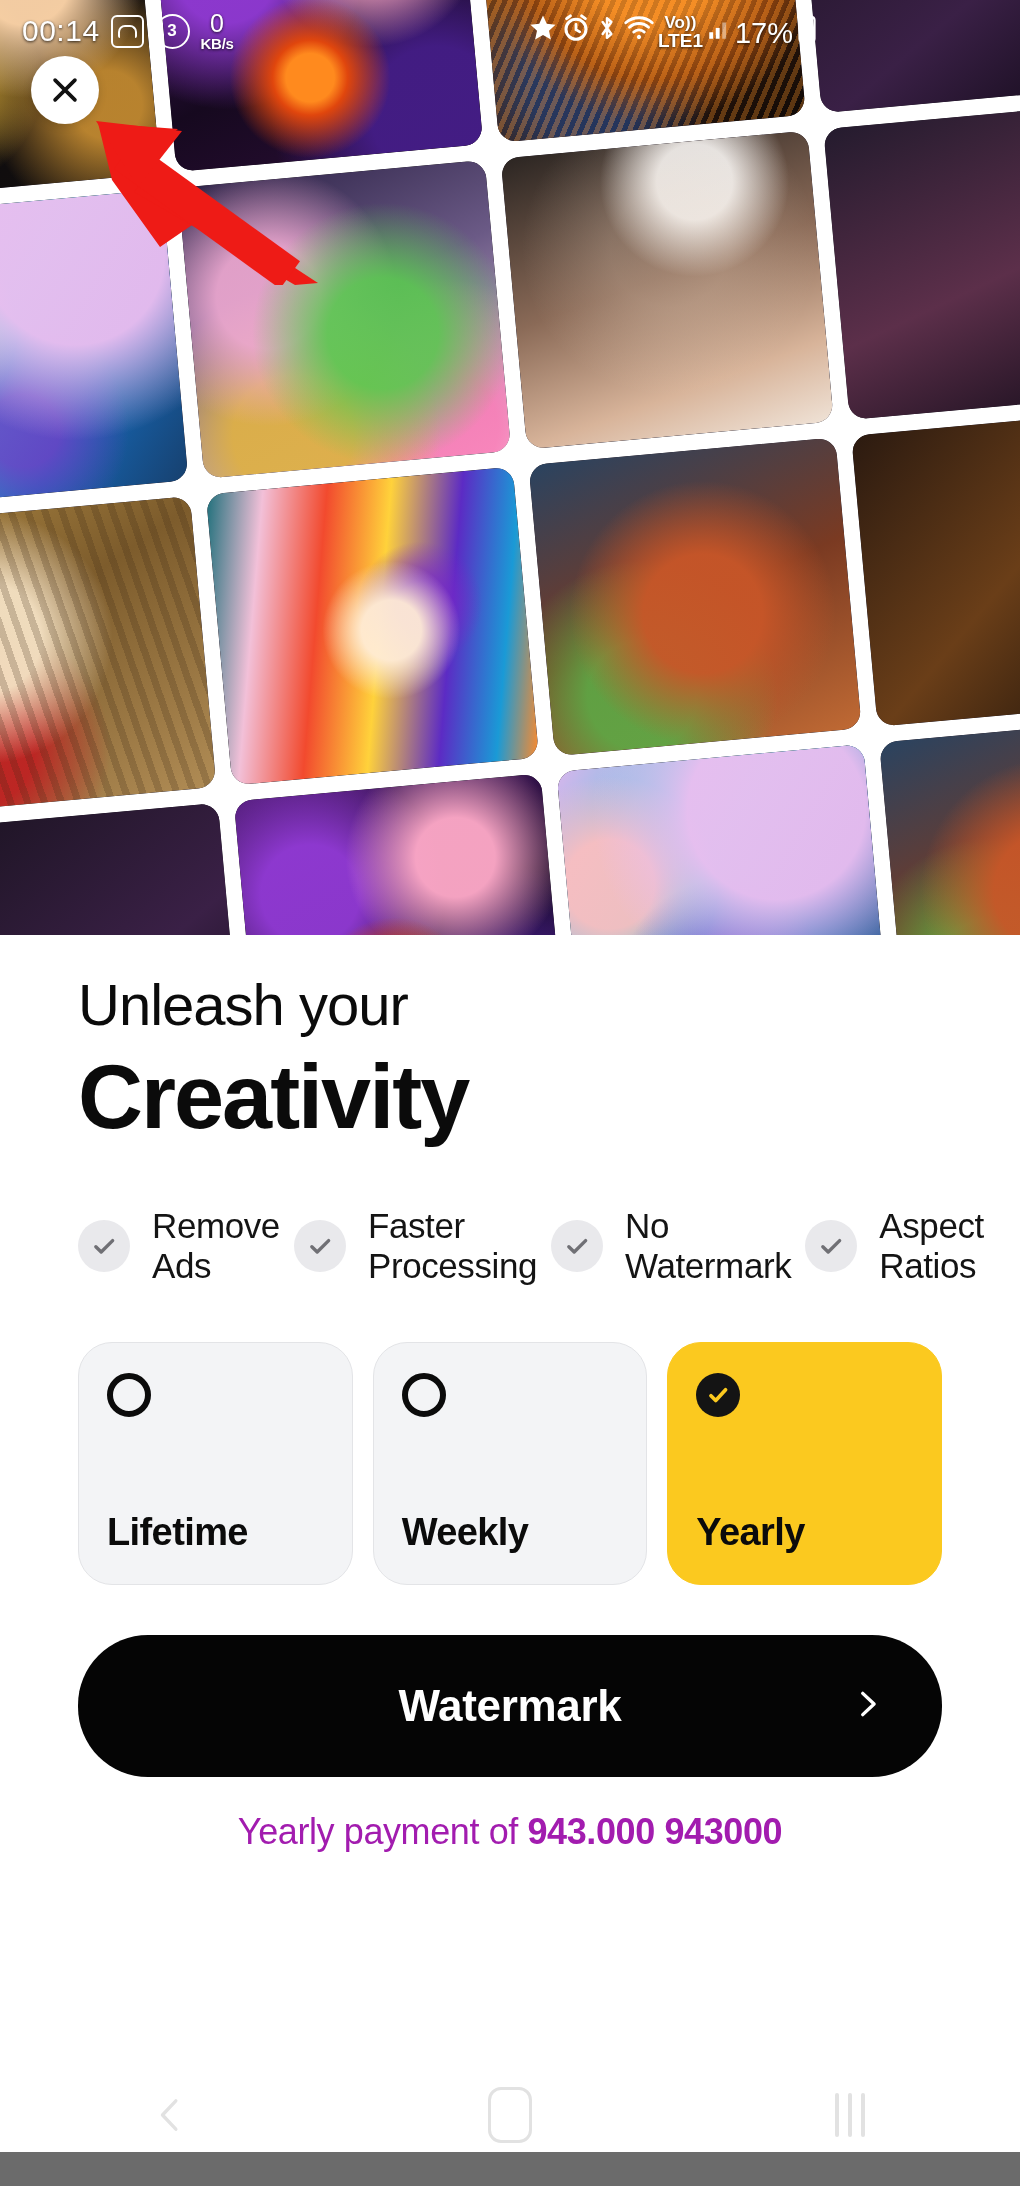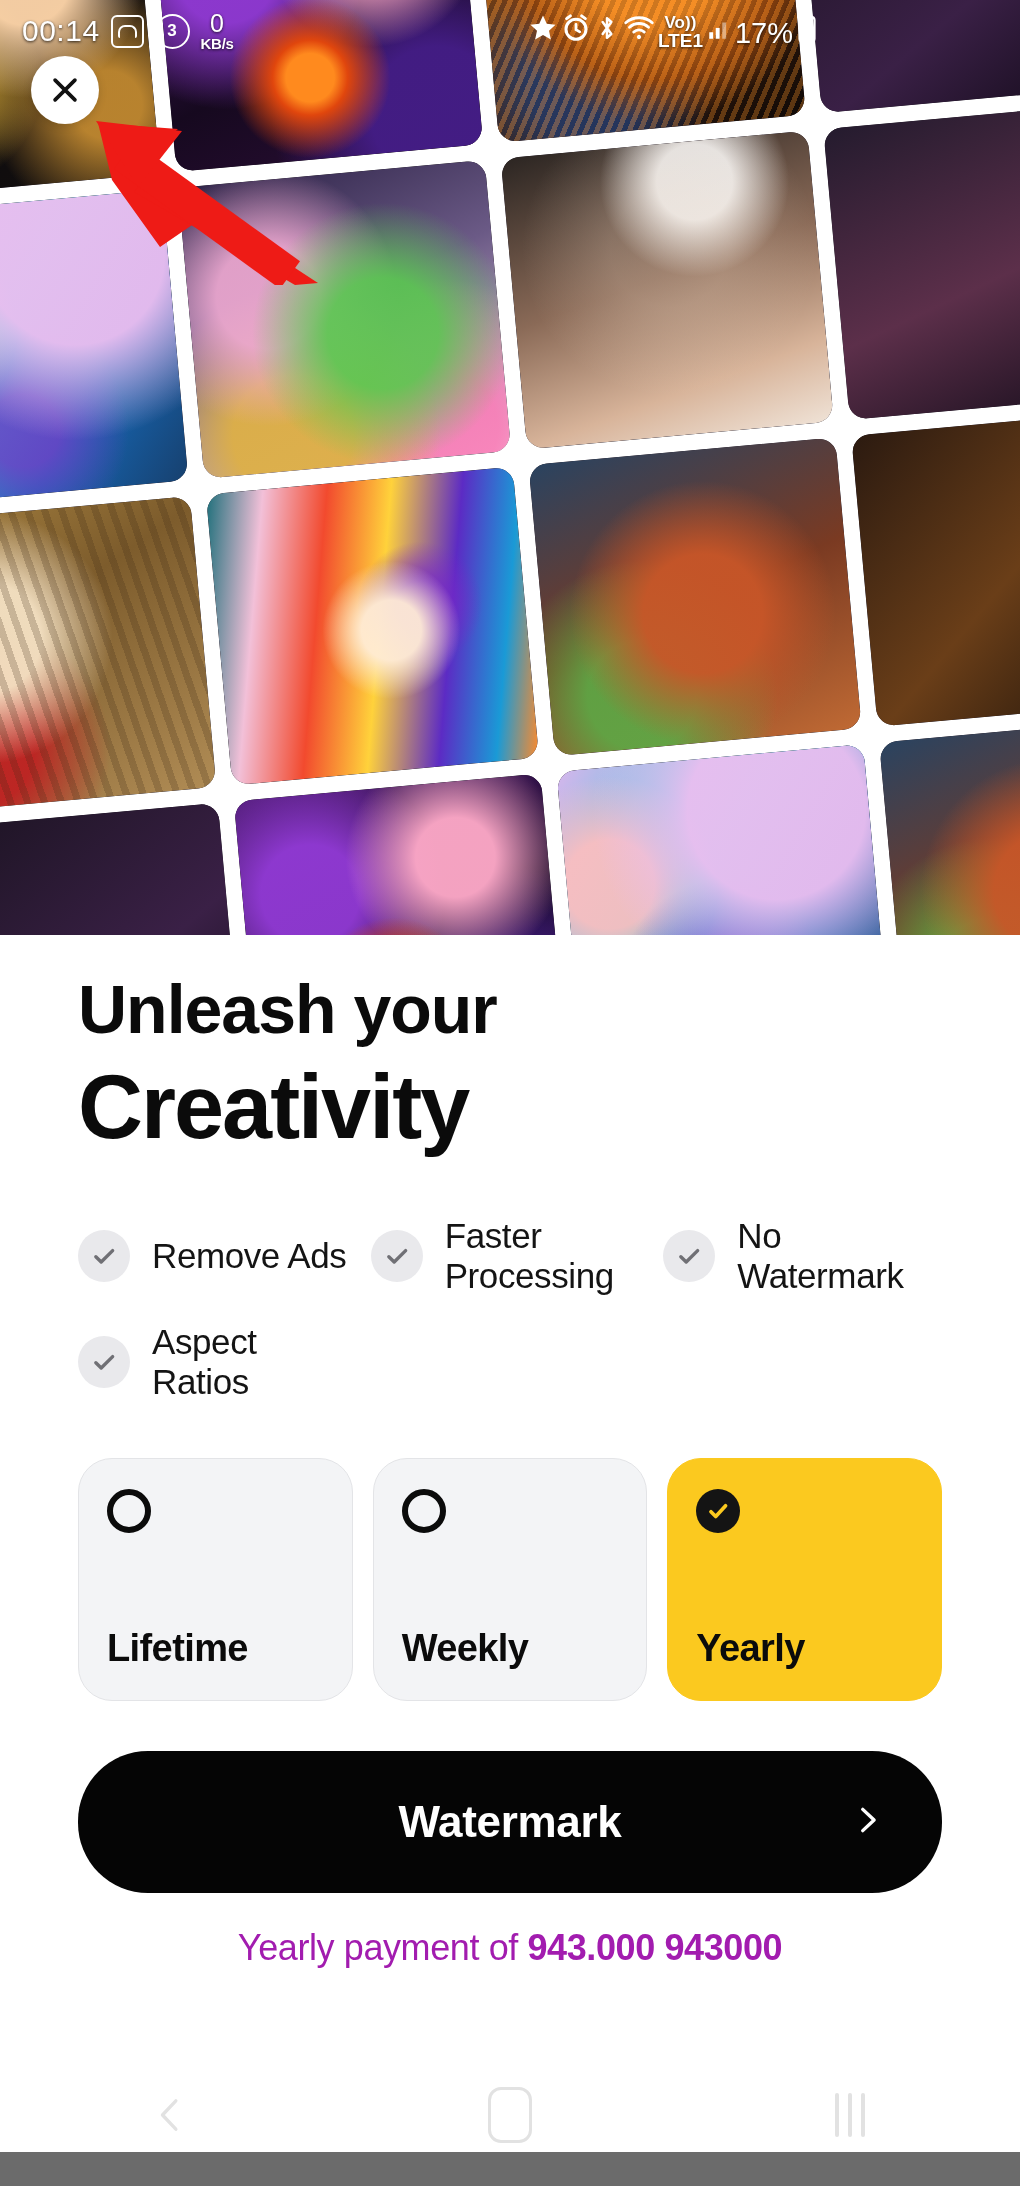--- a/index.html
+++ b/index.html
@@ -126,25 +126,25 @@
   .sb-volte s{display:block;font-size:19px;text-decoration:none;}
   .sb-batt{font-size:29px;}
 
   
   .content{
     position:absolute;left:0;top:935px;width:1020px;
     background:#ffffff;z-index:20;
     padding:0 78px;box-sizing:border-box;
   }
   .headline{margin:0;padding-top:40px;line-height:1.02;letter-spacing:-1px;color:#0b0b0b;}
-  .headline .l1{display:block;font-size:68px;font-weight:700;}
+  .headline .l1{display:block;font-size:58px;font-weight:400;}
   .headline .l2{display:block;font-size:90px;font-weight:bold;margin-top:18px;letter-spacing:-2px;}
 
   .features{
-    display:grid;grid-template-columns:1fr 1fr 1fr;
+    display:grid;grid-template-columns:1fr 1fr 1fr 1fr;
     row-gap:26px;column-gap:14px;
     margin-top:62px;
   }
   .feature{display:flex;align-items:center;gap:22px;}
   .fcheck{
     width:52px;height:52px;border-radius:50%;background:#e9e9ec;
     display:flex;align-items:center;justify-content:center;flex:none;
   }
   .flabel{font-size:35px;color:#141414;letter-spacing:-.4px;}
 

